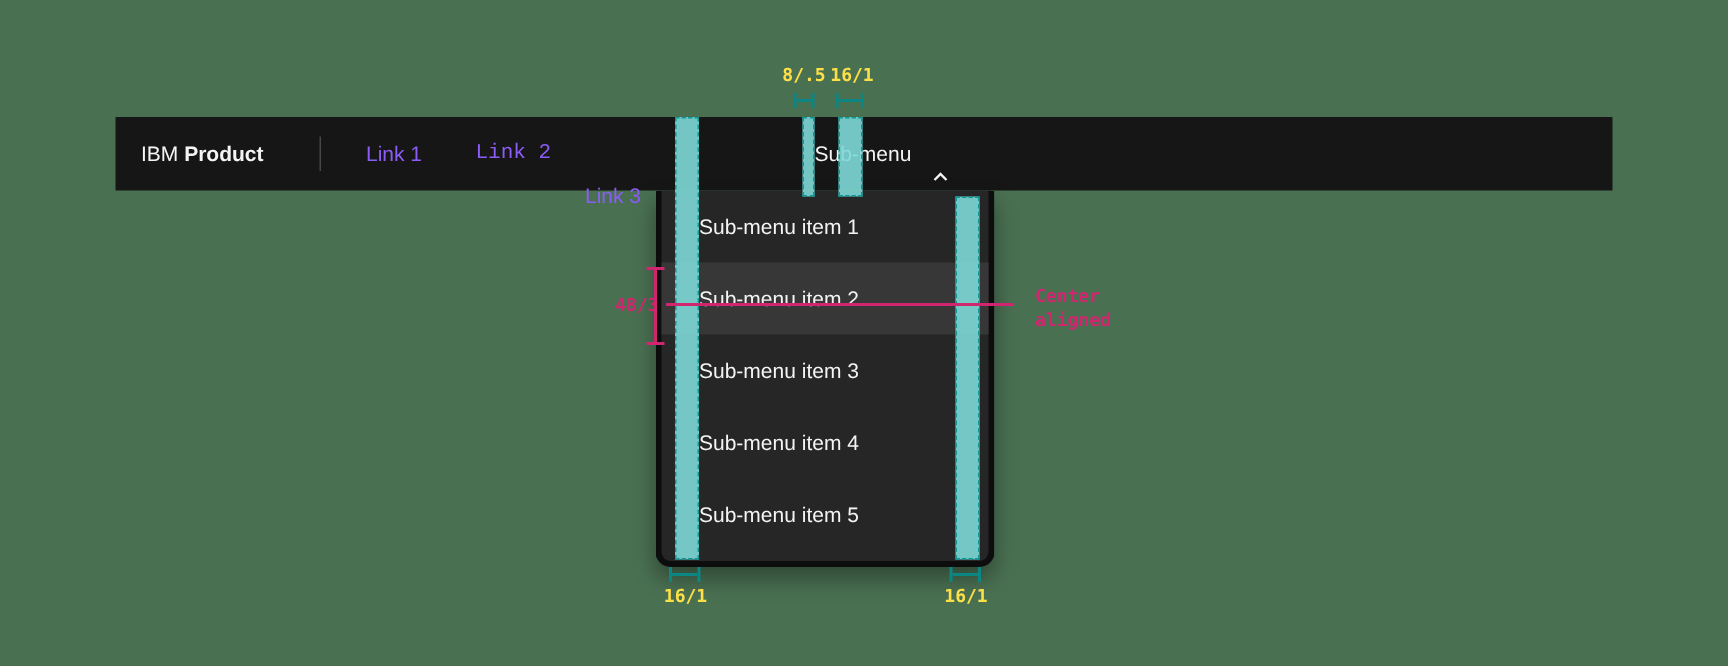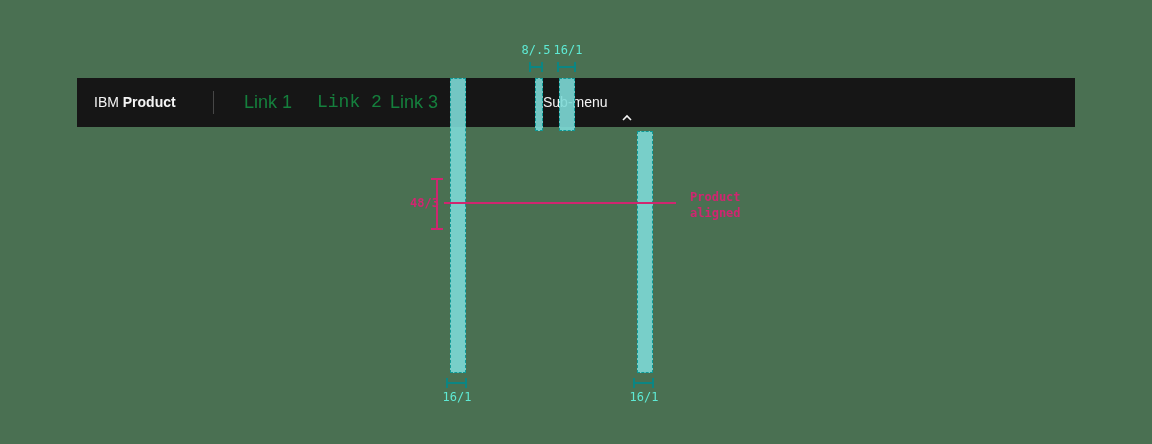--- a/index.html
+++ b/index.html
@@ -18,23 +18,23 @@
   .brand{
     position:absolute;left:17px;top:0;height:49px;line-height:49px;
     color:#f4f4f4;font-size:14px;white-space:nowrap;
   }
   .brand b{font-weight:700;margin-top:16px;}
   .divider{
     position:absolute;left:136px;top:13px;width:1px;height:23px;background:#474747;
   }
   .navlink{
     position:absolute;top:0;height:49px;line-height:49px;
-    color:#15803d;font-size:18px;cursor:pointer;white-space:nowrap;text-align:right;
+    color:#8b5cf6;font-size:14px;cursor:pointer;white-space:nowrap;text-align:right;
   }
-  .link1{left:167px;} .link2{left:240px;font-family:Liberation Mono, monospace;} .link3{left:313px;}
+  .link1{left:167px;} .link2{left:240px;font-family:Liberation Mono, monospace;} .link3{left:313px;margin-top:28px;}
   .submenu-trigger{
     position:absolute;left:373px;top:0;height:49px;line-height:49px;
     color:#f4f4f4;font-size:14px;cursor:pointer;
   }
   .submenu-label{position:absolute;left:93px;top:0;height:49px;line-height:49px;white-space:nowrap;}
   .chevron{position:absolute;left:170px;top:18px;width:14px;height:14px;}
   
   .menu{
     position:absolute;left:437px;top:127px;width:226px;height:251px;
     box-sizing:border-box;
@@ -67,21 +67,21 @@
   .hbeam::after{
     content:'';position:absolute;left:0;right:0;top:50%;margin-top:-1px;height:2px;background:#0b8683;
   }
   .hbeam-top8 {left:529px;top:62px; width:14px;}
   .hbeam-top16{left:557px;top:62px; width:19px;}
   .hbeam-bl   {left:446px;top:378px;width:21px;}
   .hbeam-br   {left:633px;top:378px;width:21px;}
   .tlabel{
     position:absolute;transform:translateX(-50%);
     font-family:"DejaVu Sans Mono","Liberation Mono",monospace;
-    font-size:12px;font-weight:normal;color:#5eead4;z-index:4;white-space:nowrap;
+    font-size:12px;font-weight:bold;color:#fde047;z-index:4;white-space:nowrap;
   }
   .tl-top8 {left:536px;top:43px;}
   .tl-top16{left:568px;top:43px;}
   .tl-bl   {left:457px;top:390px;}
   .tl-br   {left:644px;top:390px;}
   
   .vruler{
     position:absolute;left:431px;top:178px;width:12px;height:52px;box-sizing:border-box;
     border-top:2px solid #d02670;border-bottom:2px solid #d02670;z-index:5;
   }
@@ -113,34 +113,41 @@
     <div class="submenu-trigger">
       <span class="submenu-label">Sub-menu</span>
       <span class="chevron">
         <svg width="14" height="14" viewBox="0 0 14 14">
           <polyline points="3,9 7,5 11,9" fill="none" stroke="#f4f4f4" stroke-width="1.6"></polyline>
         </svg>
       </span>
     </div>
   </div>
 
+  <div class="menu">
+    <div class="menu-item">Sub-menu item 1</div>
+    <div class="menu-item highlighted">Sub-menu item 2</div>
+    <div class="menu-item">Sub-menu item 3</div>
+    <div class="menu-item">Sub-menu item 4</div>
+    <div class="menu-item">Sub-menu item 5</div>
+  </div>
 
   <div class="bar bar-left"></div>
   <div class="bar bar-gap8"></div>
   <div class="bar bar-pad16"></div>
   <div class="bar bar-mright"></div>
 
   <div class="hbeam hbeam-top8"></div>
   <div class="hbeam hbeam-top16"></div>
   <div class="hbeam hbeam-bl"></div>
   <div class="hbeam hbeam-br"></div>
 
   <div class="tlabel tl-top8">8/.5</div>
   <div class="tlabel tl-top16">16/1</div>
   <div class="tlabel tl-bl">16/1</div>
   <div class="tlabel tl-br">16/1</div>
 
   <div class="vruler"></div>
   <div class="plabel pl-height">48/3</div>
   <div class="centerline"></div>
-  <div class="plabel pl-center">Product aligned</div>
+  <div class="plabel pl-center">Center aligned</div>
 
 </div>
 
 </body></html>

